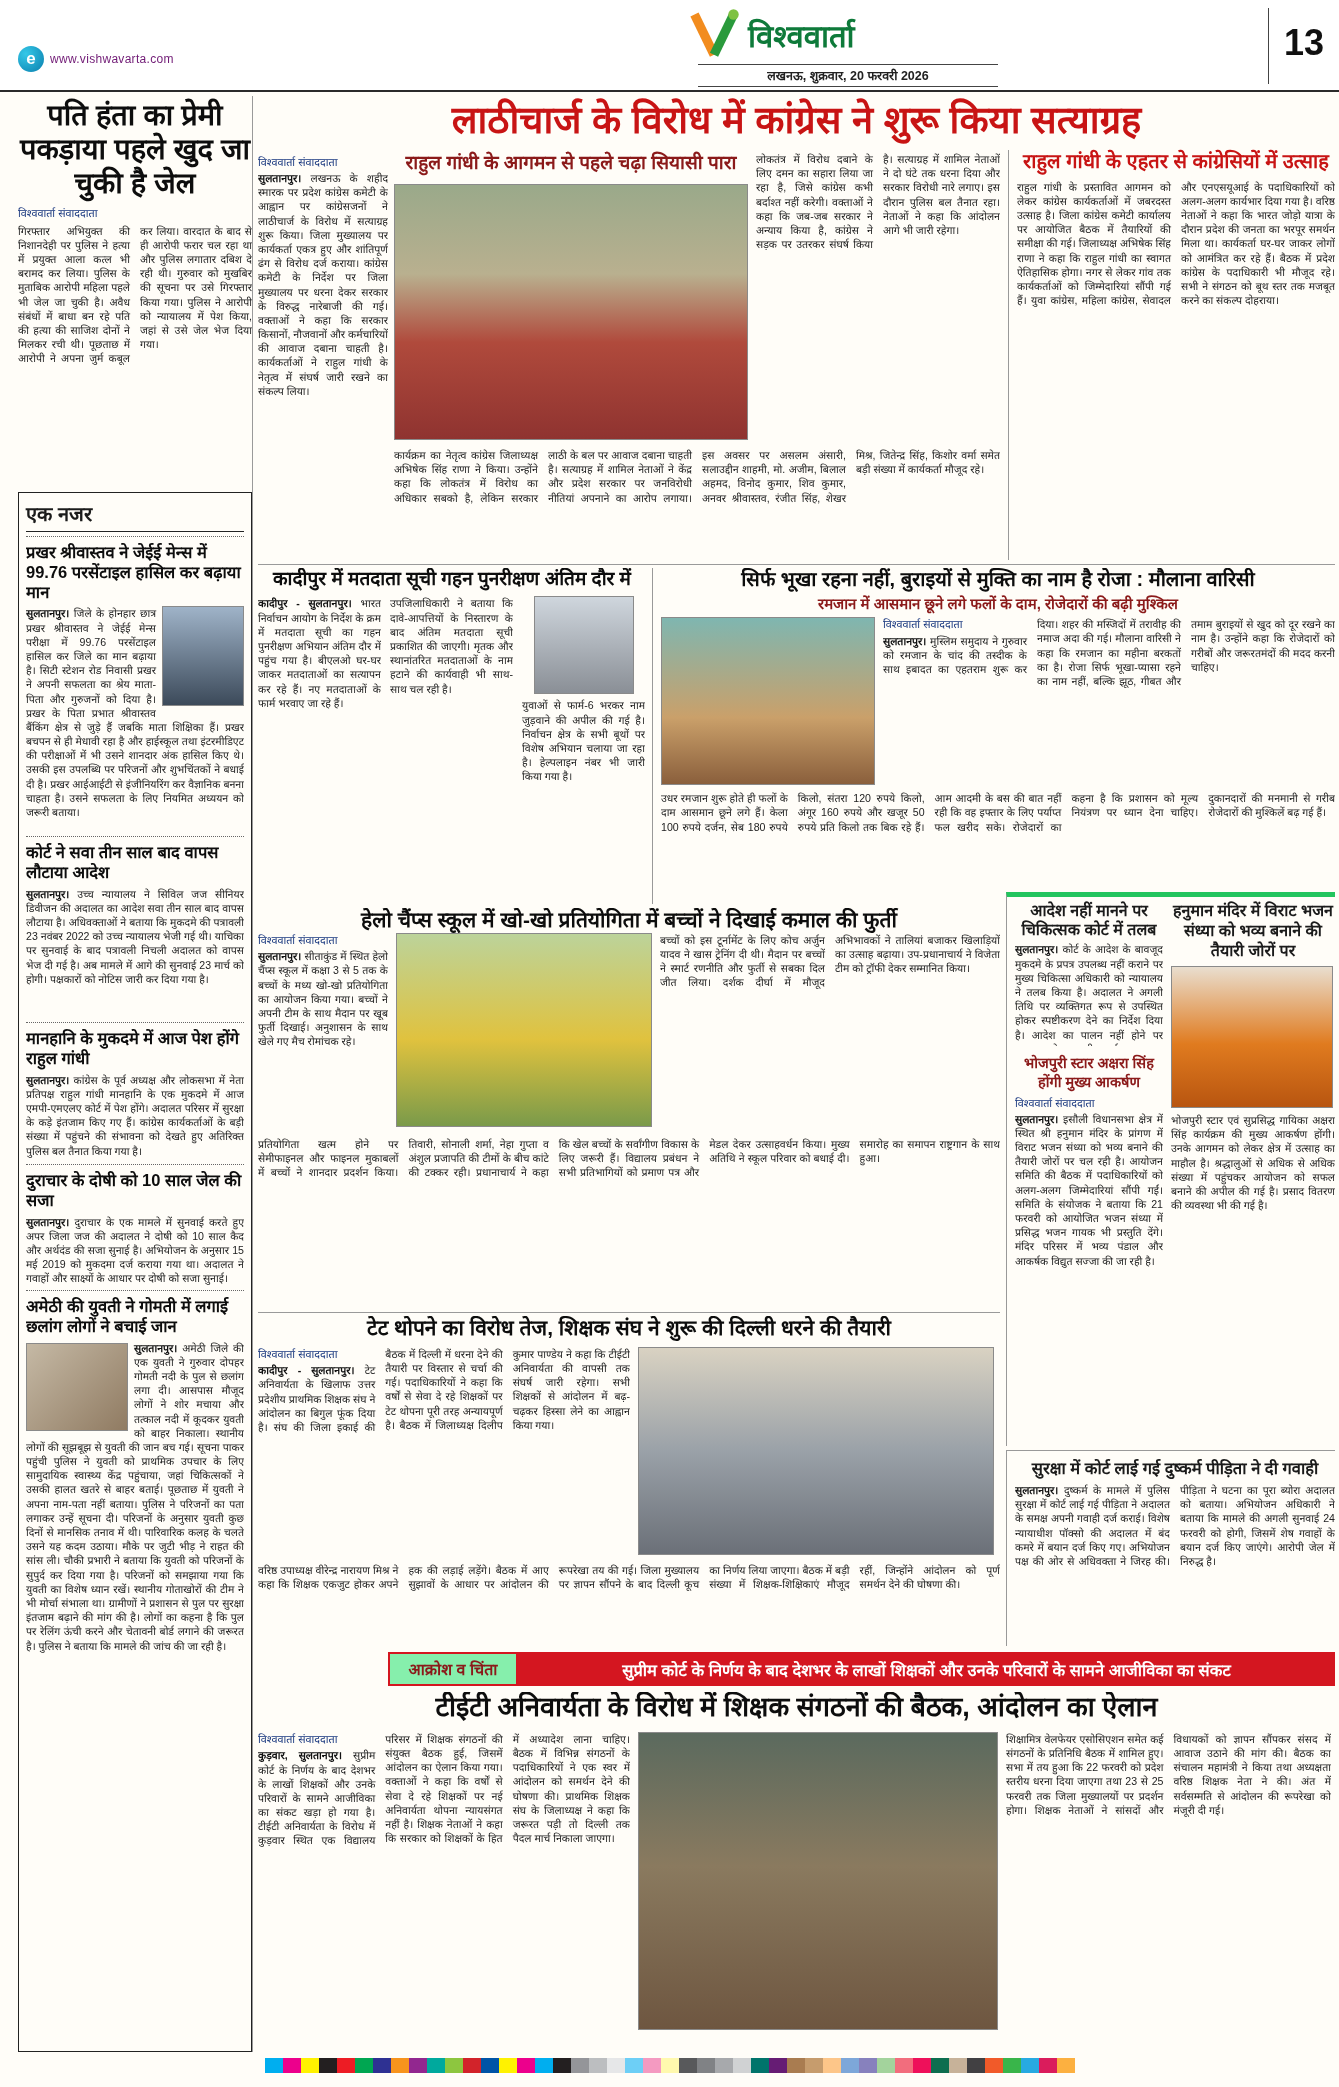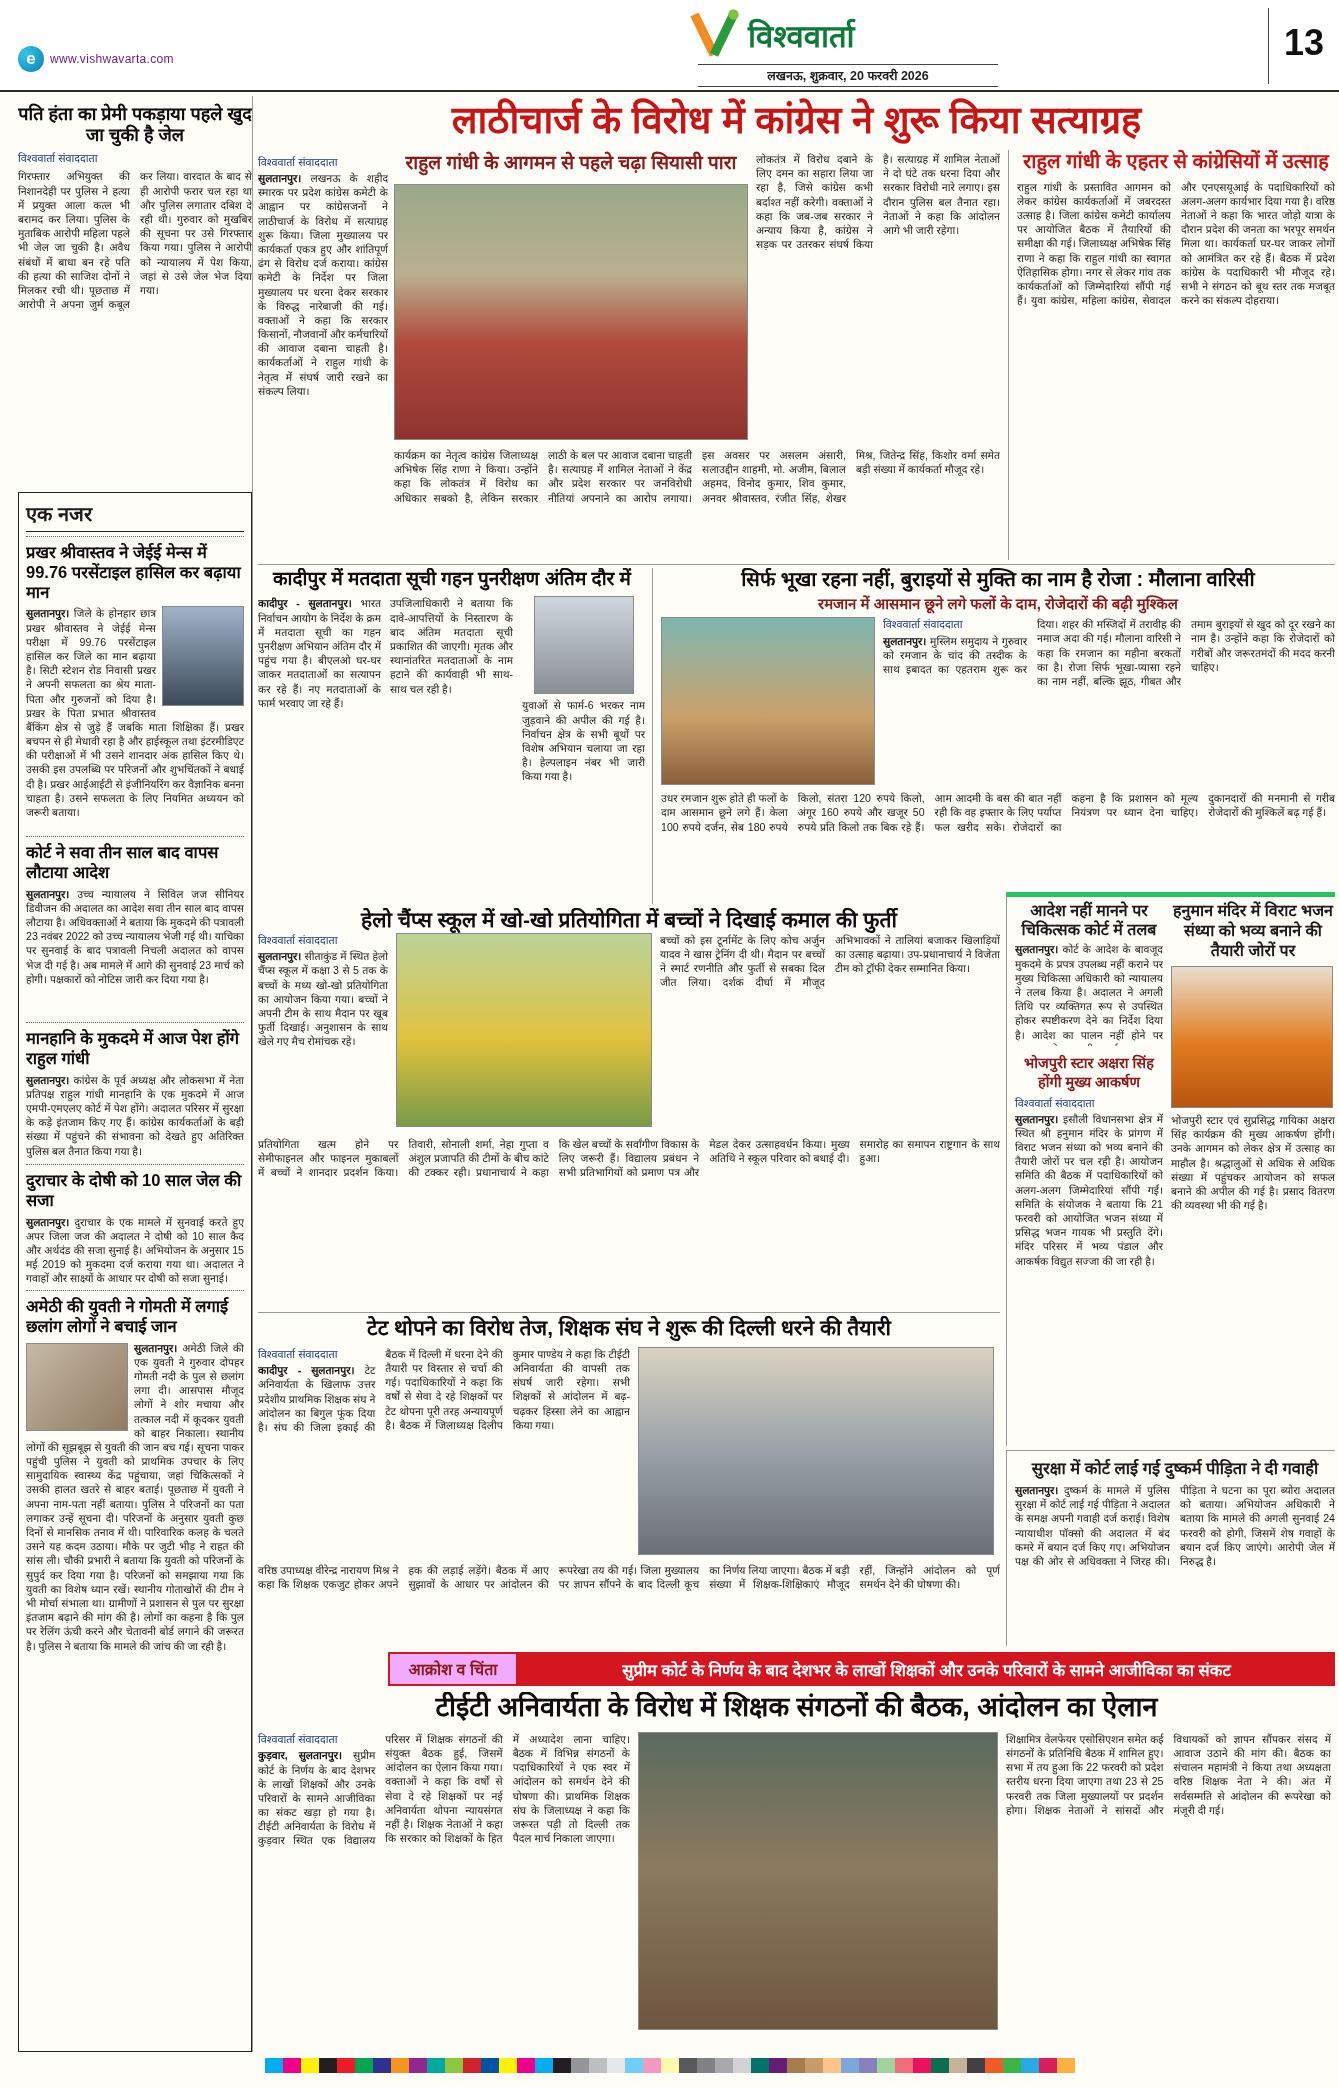--- a/index.html
+++ b/index.html
@@ -32,21 +32,21 @@
   .hdr-div{position:absolute;left:1268px;top:8px;height:76px;border-left:1.5px solid #444}
   .page-num{position:absolute;left:1284px;top:22px;font-size:36px;font-weight:bold;color:#101010}
 
   
   .hl{font-weight:bold;color:#0d0d0d;text-align:center;line-height:1.18}
   .hl-red{color:var(--headline-red)}
   .hl-maroon{color:var(--subhead-maroon)}
 
   
   #pati{position:absolute;left:18px;top:96px;width:234px;height:392px;overflow:hidden}
-  #pati h2{font-size:18px;margin:8px 0 4px}
+  #pati h2{font-size:29px;margin:2px 0 4px}
   .pati-row{display:flex;gap:6px;margin-top:3px}
   .ph-couple{width:136px;height:88px;background:linear-gradient(135deg,#b99d84,#7d6454 60%,#4e3f35)}
   #eknajar{position:absolute;left:18px;top:492px;width:234px;height:1560px;border:1.5px solid #222;padding:7px;overflow:hidden}
   .en-title{font-size:20px;font-weight:bold;border-bottom:1.5px solid #222;padding-bottom:4px;margin-bottom:4px}
   .en-item{border-top:1px dotted #666;padding:6px 0;overflow:hidden}
   .en-item:first-of-type{border-top:none}
   .en-item h3{font-size:16.5px;font-weight:bold;line-height:1.2;margin-bottom:4px;color:#0d0d0d}
   .ph-prakhar{float:right;width:82px;height:100px;margin:0 0 4px 6px;background:linear-gradient(180deg,#9fb3c8,#3c4a5a)}
   .ph-rescue{float:left;width:102px;height:88px;margin:2px 6px 4px 0;background:linear-gradient(135deg,#c5b9a5,#907b62)}
 
@@ -104,21 +104,21 @@
   .han-hl{font-size:16px;font-weight:bold;text-align:center;line-height:1.25;margin-bottom:5px}
   .ph-saffron{width:162px;height:142px;background:linear-gradient(180deg,#e9decf,#e07b1f 55%,#b85510)}
   .han-a{height:300px}
   .han-b{margin-top:5px;height:244px}
   #gawahi{left:1006px;top:1450px;width:329px;height:196px;border-left:1px solid #999;border-top:1px solid #999;padding:5px 0 0 8px;overflow:hidden}
   #gawahi h3{font-size:16.5px;font-weight:bold;text-align:center;margin-bottom:4px}
   #gawahi .body{height:156px}
 
   
   #banner{left:388px;top:1652px;width:947px;height:34px;display:flex;align-items:stretch}
-  .banner-label{flex:0 0 130px;border:2px solid var(--banner-red);color:var(--subhead-maroon);font-weight:bold;font-size:16px;display:flex;align-items:center;justify-content:center;background:#f0abfc}
+  .banner-label{flex:0 0 130px;border:2px solid var(--banner-red);color:var(--subhead-maroon);font-weight:bold;font-size:16px;display:flex;align-items:center;justify-content:center;background:#86efac}
   .banner-bar{flex:1;background:var(--banner-red);color:#fff;font-weight:bold;font-size:16.5px;display:flex;align-items:center;justify-content:center;text-align:center;padding:0 8px}
   #meeting{left:258px;top:1692px;width:1077px;height:356px;overflow:hidden}
   #meeting h2{font-size:27px;margin-bottom:8px}
   .mt-row{display:flex;gap:8px}
   .mt-a{width:372px;height:300px}
   .ph-meeting{width:360px;height:298px;flex:0 0 auto;background:linear-gradient(180deg,#5b6a5e,#8a7a5f 45%,#6e5640)}
   .mt-b{width:325px;height:300px}
 
   
   #colorbar{left:265px;top:2058px;height:15px;display:flex}

